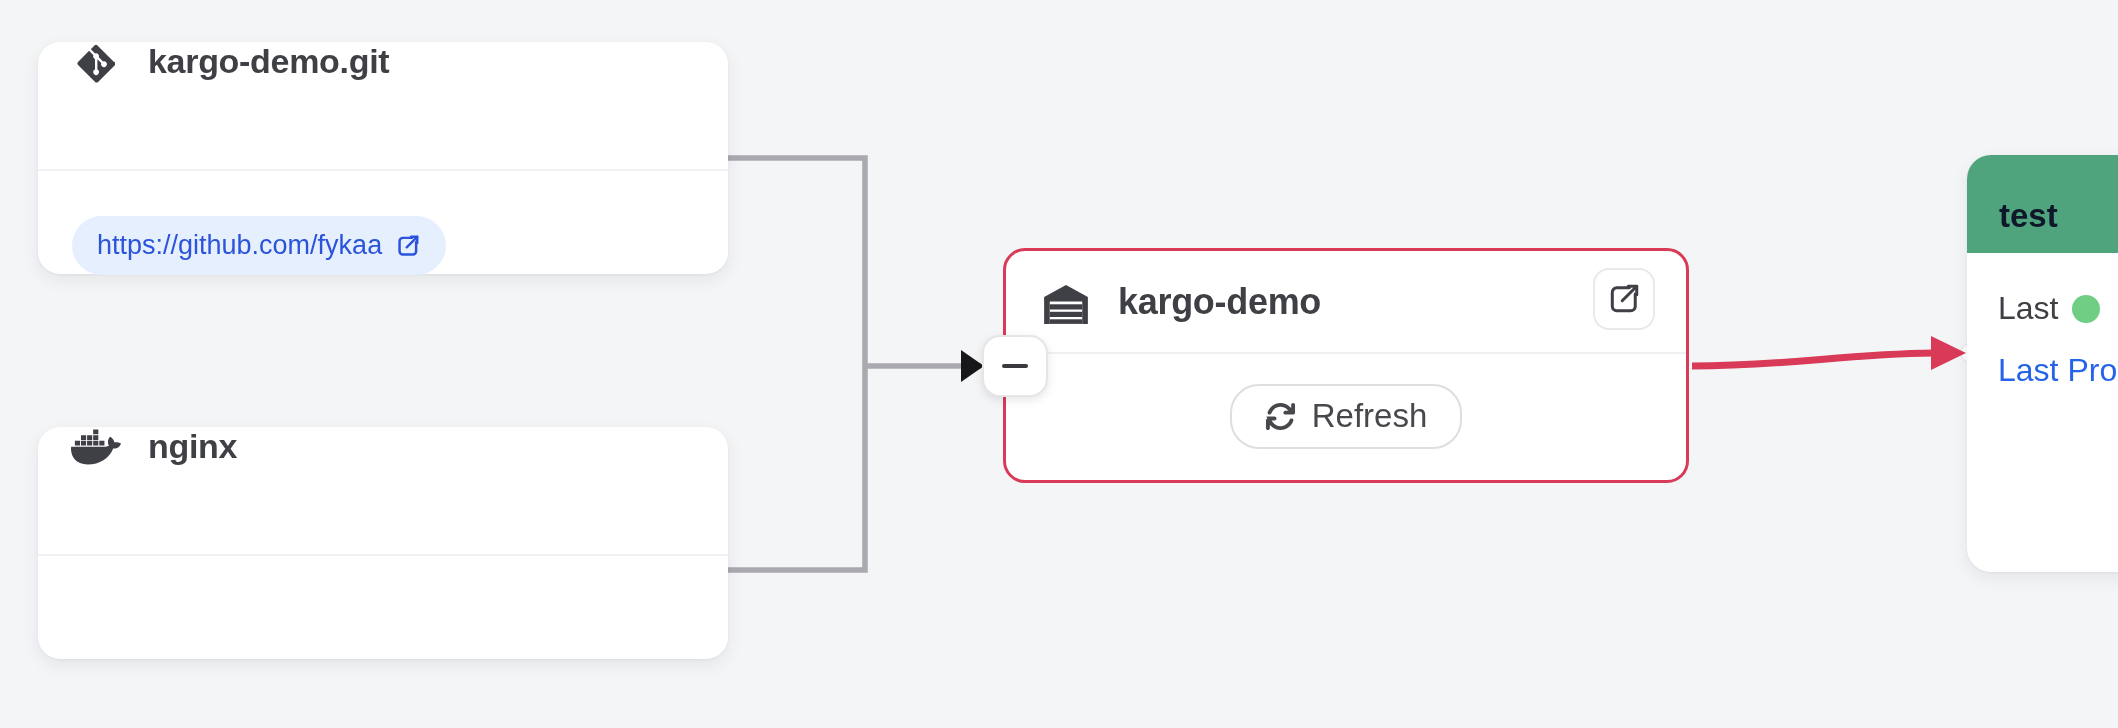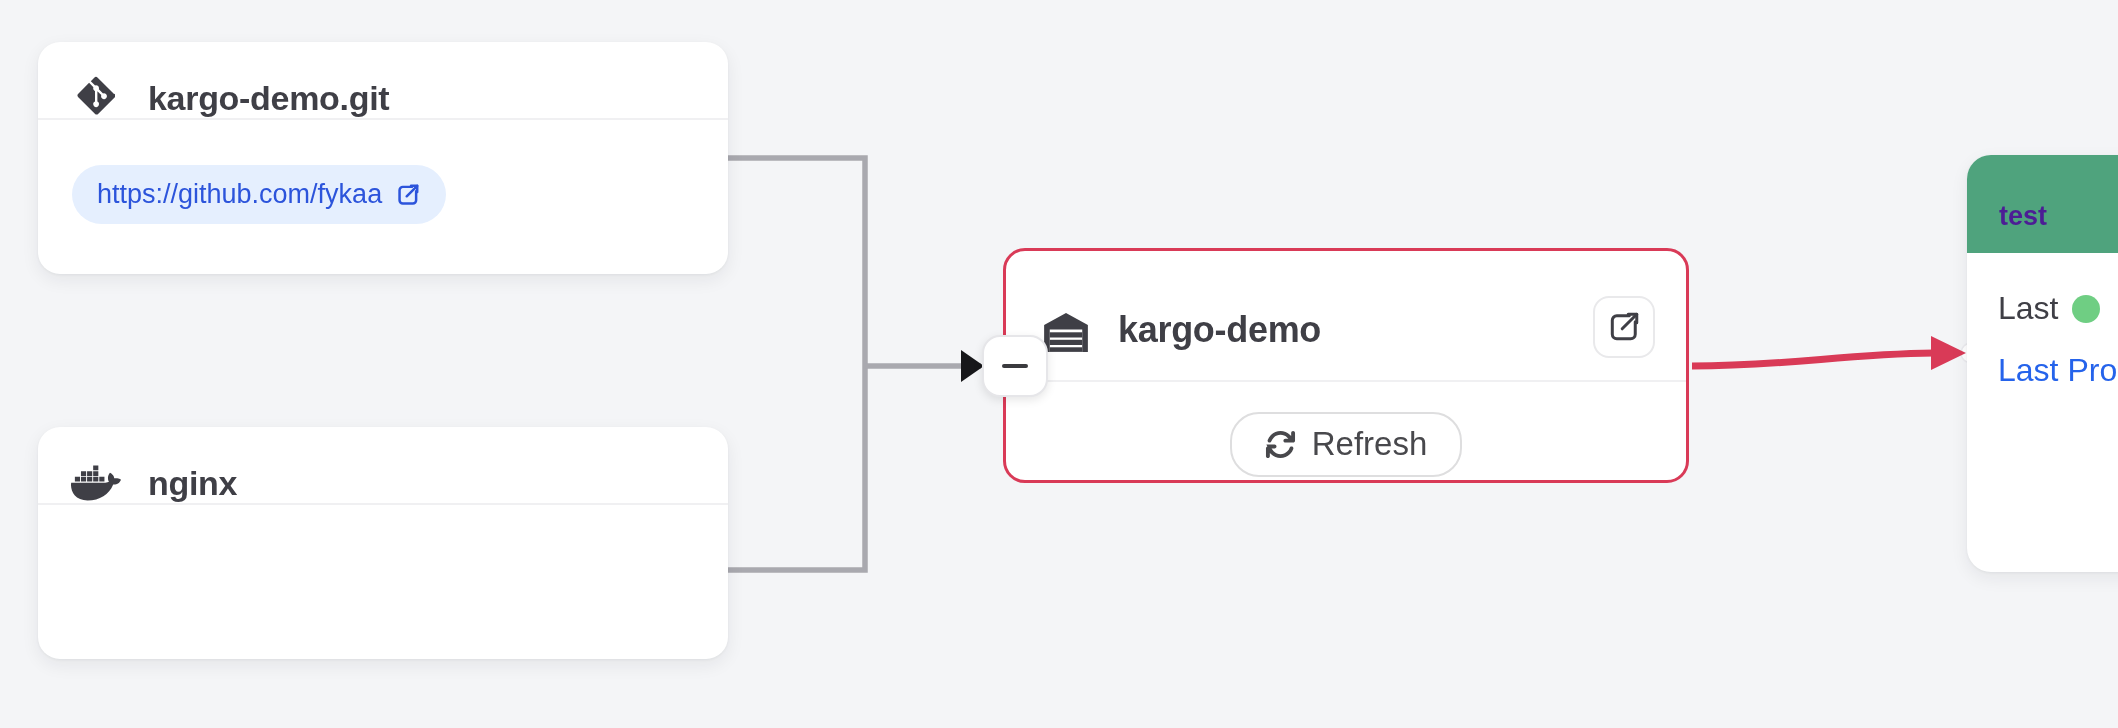--- a/index.html
+++ b/index.html
@@ -31,40 +31,40 @@
   .port{fill:#ffffff;stroke:#ebebee;stroke-width:1.5px;}
   
   .card{
     position:absolute;z-index:2;
     background:#fff;border-radius:22px;
     box-shadow:0 6px 18px rgba(25,30,45,.07),0 1px 3px rgba(25,30,45,.05);
   }
   
   .repo{width:690px;height:232px;}
   .node-header{
-    height:78px;display:flex;align-items:flex-end;
+    height:129px;display:flex;align-items:flex-start;
     padding:0 32px;border-bottom:2px solid #f0f0f2;
   }
   .icon-box{width:52px;display:flex;justify-content:center;align-items:center;margin-right:26px;color:var(--text-dark);flex:none;}
   .node-title{font-size:34px;font-weight:700;color:var(--text-dark);letter-spacing:-.3px;white-space:nowrap;}
   .repo-body{padding:33px 0 0 34px;margin-top:12px;}
   .pill{
     display:inline-flex;align-items:center;gap:13px;
     height:59px;padding:0 25px;border-radius:30px;
     background:var(--pill-bg);color:var(--link-blue);
     font-size:27px;text-decoration:none;white-space:nowrap;cursor:pointer;
   }
   .pill svg{width:26px;height:26px;flex:none;}
   
   .stage-card{
     position:absolute;z-index:2;left:1003px;top:248px;
     width:686px;height:235px;background:#fff;
     border:3px solid var(--accent-red);border-radius:22px;
   }
-  .wh-header{height:103px;display:flex;align-items:center;padding:0 34px;border-bottom:2px solid #f0f0f2;position:relative;margin-top:28px;}
+  .wh-header{height:103px;display:flex;align-items:center;padding:0 34px;border-bottom:2px solid #f0f0f2;position:relative;}
   .wh-title{font-size:36px;font-weight:700;color:var(--text-dark);letter-spacing:-.3px;}
   .ext-btn{
     position:absolute;top:17px;right:31px;width:62px;height:62px;
     border-radius:16px;border:2px solid #e9e9eb;background:#fff;
     display:flex;align-items:center;justify-content:center;color:var(--text-dark);cursor:pointer;
   }
   .ext-btn svg{width:36px;height:36px;}
   .wh-body{height:124px;display:flex;align-items:center;justify-content:center;}
   .refresh-btn{
     display:flex;align-items:center;justify-content:center;gap:16px;
@@ -77,21 +77,21 @@
   .minus-btn{
     position:absolute;z-index:3;left:982px;top:335px;width:66px;height:62px;
     background:#fff;border:2px solid #e6e6e9;border-radius:18px;
     box-shadow:0 3px 10px rgba(0,0,0,.10);
     display:flex;align-items:center;justify-content:center;cursor:pointer;
   }
   .minus-bar{width:26px;height:4px;background:#3a3a3e;border-radius:2px;}
   
   .test-card{left:1967px;top:155px;width:430px;height:417px;border-radius:24px;overflow:hidden;}
   .test-header{height:98px;background:var(--stage-green);display:flex;align-items:center;padding:0 32px;}
-  .test-title{color:#4c1d95;font-size:27px;font-weight:700;margin-top:24px;}
+  .test-title{color:#0f172a;font-size:33px;font-weight:700;margin-top:24px;}
   .test-body{padding:37px 0 0 31px;}
   .ready-row{display:flex;align-items:center;gap:14px;font-size:32px;color:var(--text-dark);margin-bottom:25px;}
   .ready-dot{width:28px;height:28px;border-radius:50%;background:var(--ready-green);flex:none;}
   .promo-link{font-size:32px;color:var(--promo-blue);text-decoration:none;white-space:nowrap;display:inline-block;cursor:pointer;}
 </style>
 </head>
 <body>
 
 <svg class="edges" width="2118" height="728" viewBox="0 0 2118 728">
   <polyline class="e-gray" points="728,158 865,158 865,570 728,570"></polyline>

